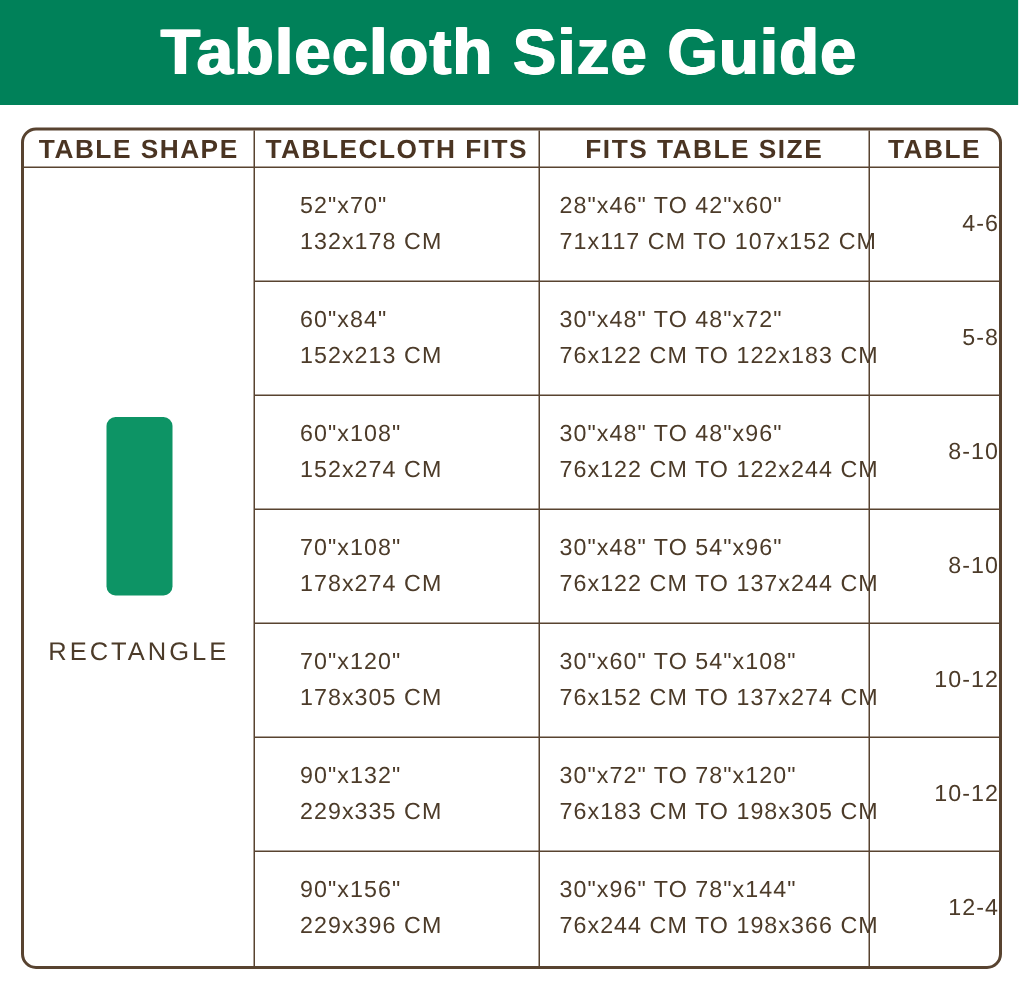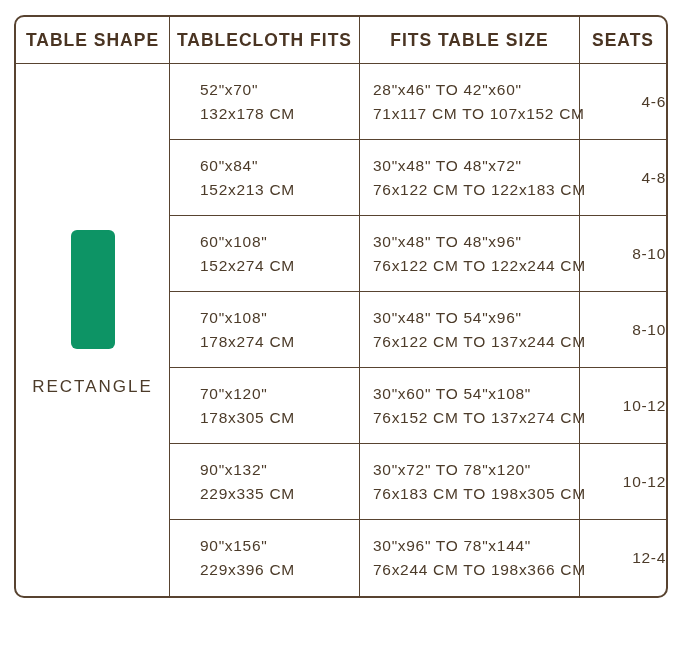--- a/index.html
+++ b/index.html
@@ -41,21 +41,21 @@
     border-spacing: 0;
     border: 2px solid #584330;
     border-radius: 10px;
   }
   col.c-shape { width: 154px; }
   col.c-size  { width: 190px; }
   col.c-fits  { width: 220px; }
   col.c-seats { width: 86px; }
 
   th {
-    height: 47px;
+    height: 25px;
     border-bottom: 1.5px solid #584330;
     font-size: 17.5px;
     font-weight: bold;
     letter-spacing: 1px;
     color: #4a3422;
     text-align: center;
     white-space: nowrap;
   }
   th:not(:last-child) { border-right: 1.5px solid #584330; }
 
@@ -100,34 +100,37 @@
     font-size: 17px;
     letter-spacing: 2px;
     color: #4c3b29;
   }
 </style>
 </head>
 <body>
 
 <div class="page">
 
+  <div class="banner">
+    <div class="banner-title">Tablecloth Size Guide</div>
+  </div>
 
   <table class="size-table">
     <colgroup>
       <col class="c-shape">
         <col class="c-size">
         <col class="c-fits">
         <col class="c-seats">
     </colgroup>
     <thead>
       <tr>
         <th>TABLE SHAPE</th>
         <th>TABLECLOTH FITS</th>
         <th>FITS TABLE SIZE</th>
-        <th>SEATS</th>
+        <th>TABLE</th>
       </tr>
     </thead>
     <tbody>
       <tr class="data-row">
         <td class="shape-cell" rowspan="7">
           <div class="shape-wrap">
             <span class="rect-shape"></span>
             <span class="shape-label">RECTANGLE</span>
           </div>
         </td>
@@ -143,21 +146,21 @@
       </tr>
       <tr class="data-row">
         <td class="cell-size">
           <div>60"x84"</div>
           <div>152x213 CM</div>
         </td>
         <td class="cell-fits">
           <div>30"x48" TO 48"x72"</div>
           <div>76x122 CM TO 122x183 CM</div>
         </td>
-        <td class="cell-seats">4-8</td>
+        <td class="cell-seats">5-8</td>
       </tr>
       <tr class="data-row">
         <td class="cell-size">
           <div>60"x108"</div>
           <div>152x274 CM</div>
         </td>
         <td class="cell-fits">
           <div>30"x48" TO 48"x96"</div>
           <div>76x122 CM TO 122x244 CM</div>
         </td>

